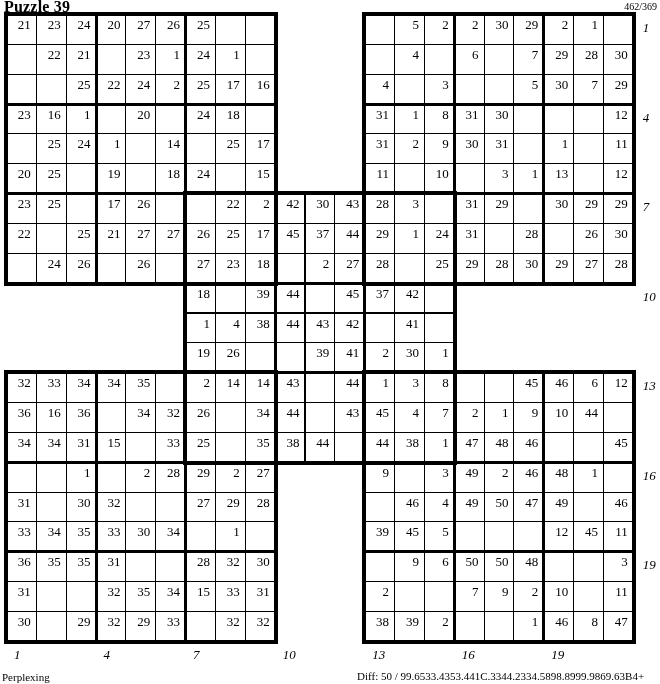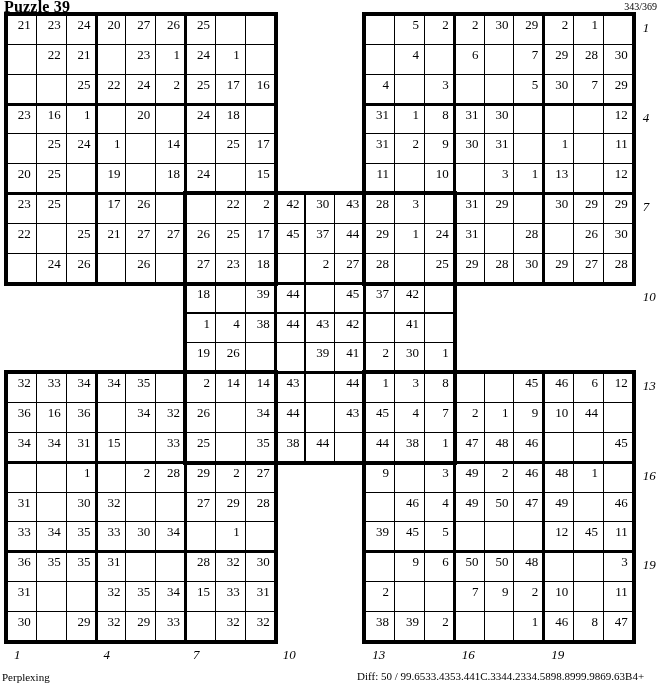--- a/index.html
+++ b/index.html
@@ -37,21 +37,21 @@
     position:absolute; left:2px; top:671px; font-size:11px;
   }
   .footer-right {
     position:absolute; left:357px; top:670px; font-size:11px; white-space:nowrap;
   }
 </style>
 </head>
 <body>
 
 <div class="page-title">Puzzle 39</div>
-<div class="counter">343/369</div>
+<div class="counter">462/369</div>
 
 <div id="grid">
     <div class="cell" style="left: 6px; top: 14px; width: 30.85px; height: 30.85px;">21</div>
     <div class="cell" style="left: 35.85px; top: 14px; width: 30.85px; height: 30.85px;">23</div>
     <div class="cell" style="left: 65.7px; top: 14px; width: 30.85px; height: 30.85px;">24</div>
     <div class="cell" style="left: 95.55px; top: 14px; width: 30.85px; height: 30.85px;">20</div>
     <div class="cell" style="left: 125.4px; top: 14px; width: 30.85px; height: 30.85px;">27</div>
     <div class="cell" style="left: 155.25px; top: 14px; width: 30.85px; height: 30.85px;">26</div>
     <div class="cell" style="left: 185.1px; top: 14px; width: 30.85px; height: 30.85px;">25</div>
     <div class="cell" style="left: 214.95px; top: 14px; width: 30.85px; height: 30.85px;"></div>

